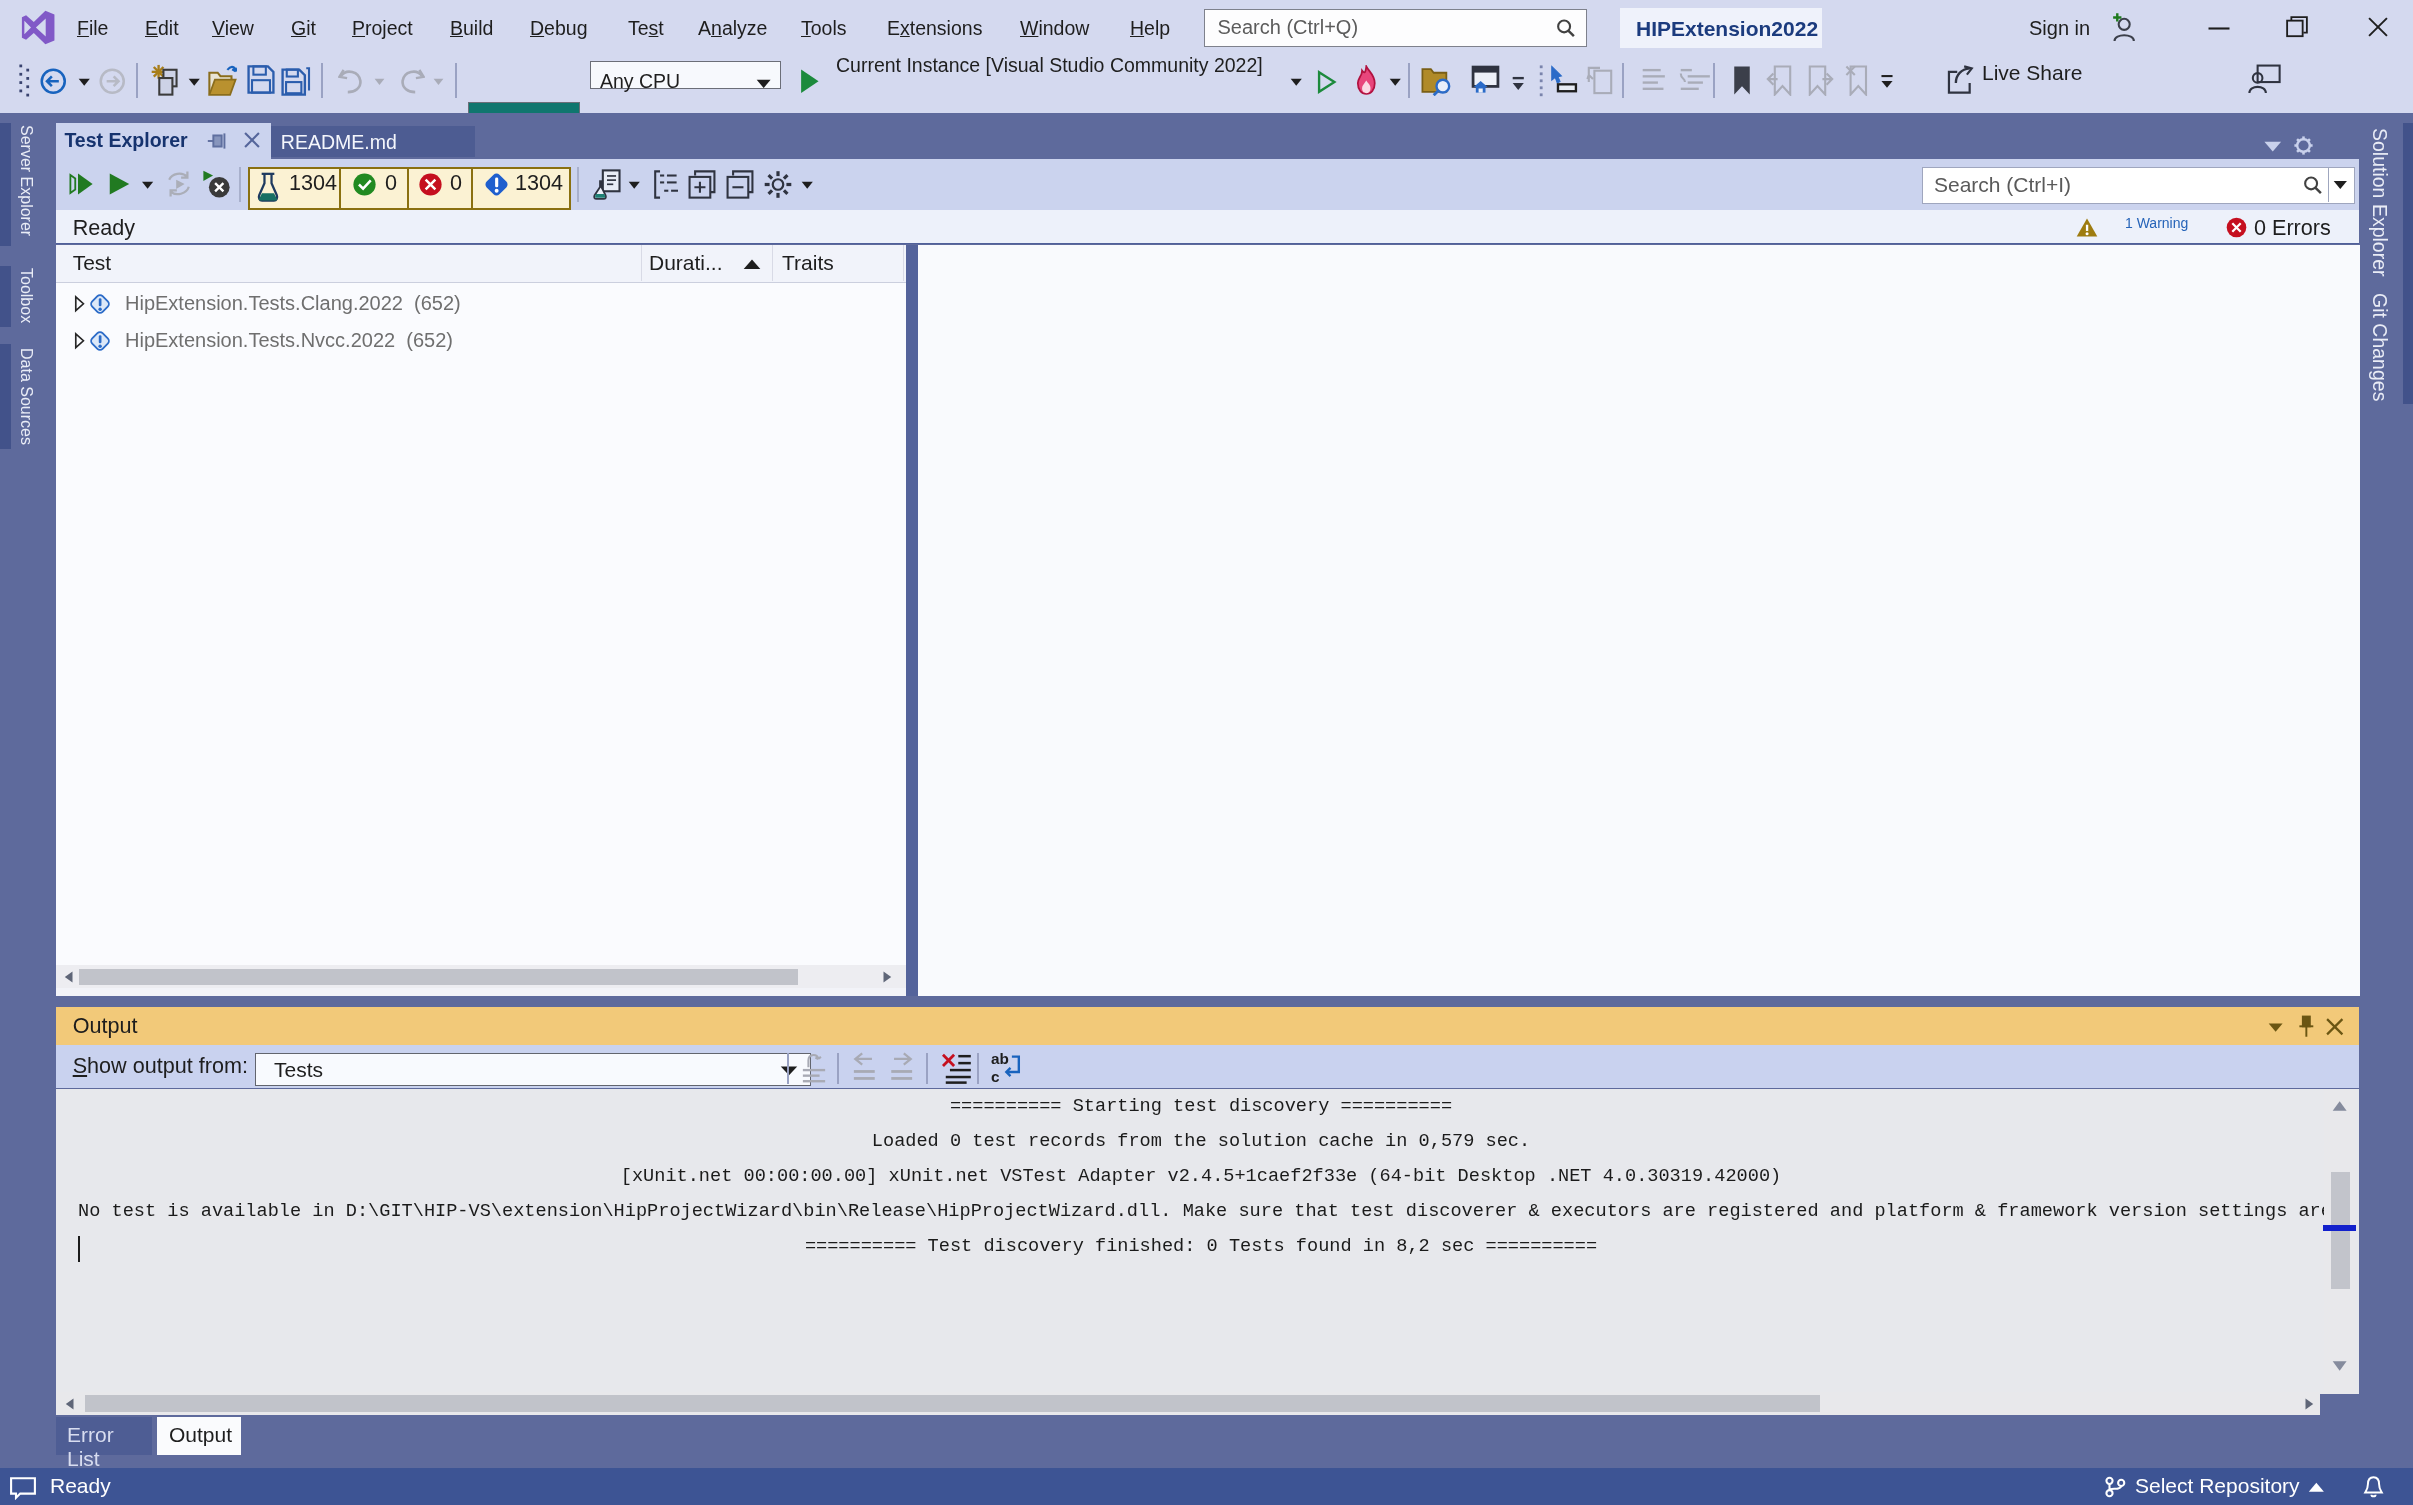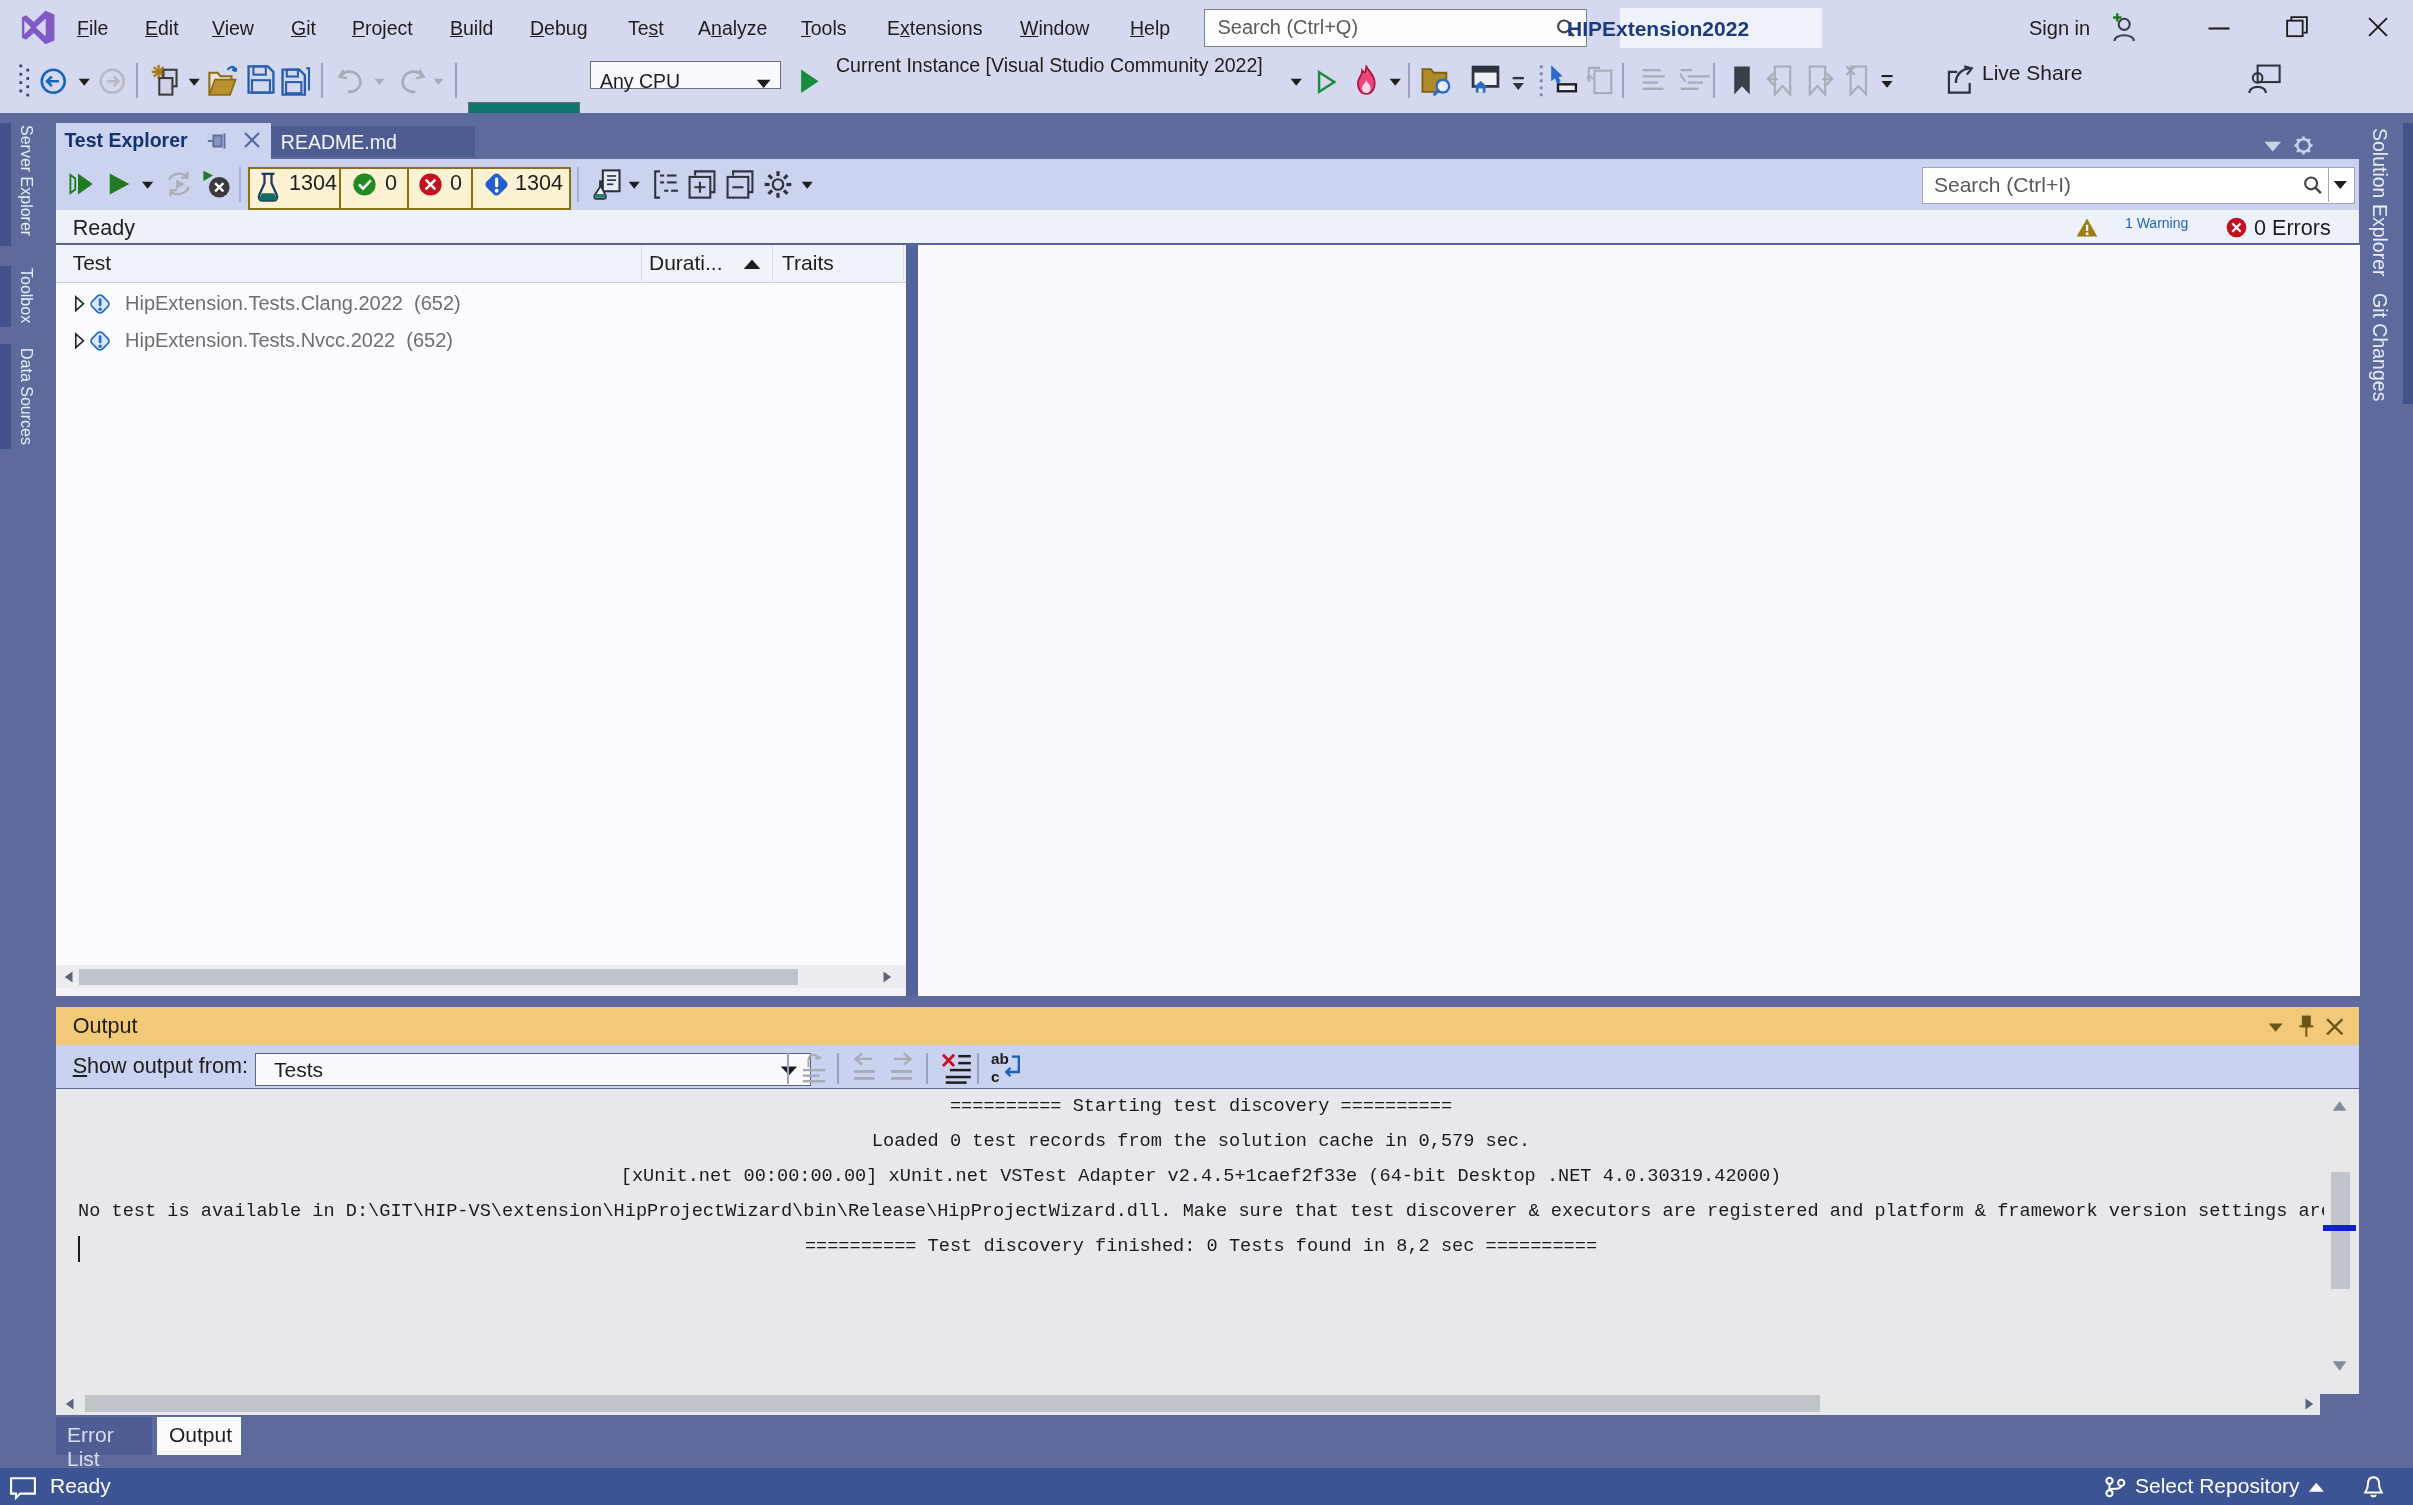--- a/index.html
+++ b/index.html
@@ -35,21 +35,21 @@
 
 <div class="abs" style="left:1204px;top:9px;width:383px;height:38px;background:#FDFDFE;border:1.4px solid #7E818C;box-sizing:border-box;">
   <div class="abs" style="left:12.5px;top:6.3px;font-size:20px;color:#5C5C5C;">Search (Ctrl+Q)</div>
   <svg class="abs" style="right:9.8px;top:7.7px;" width="21" height="21" viewBox="0 0 30 30">
     <circle cx="13" cy="12" r="8.5" fill="none" stroke="#414141" stroke-width="3"></circle>
     <line x1="19" y1="18" x2="27" y2="26" stroke="#414141" stroke-width="3.5"></line>
   </svg>
 </div>
 
 <div class="abs" style="left:1620px;top:8.4px;width:202px;height:40px;background:#EFF2FB;"></div>
-<div class="abs" style="left:1567px;top:16.7px;font-size:21px;font-weight:bold;color:#1B3B7E;">HIPExtension2022</div>
+<div class="abs" style="left:1636px;top:16.7px;font-size:21px;font-weight:bold;color:#1B3B7E;">HIPExtension2022</div>
 
 <div class="abs" style="left:2029px;top:16.7px;font-size:20px;color:#1e1e1e;">Sign in</div>
 <svg class="abs" style="left:2109px;top:12.5px;" width="29" height="31" viewBox="0 0 42 44">
   <circle cx="22" cy="16" r="8" fill="none" stroke="#3B3F4A" stroke-width="3"></circle>
   <path d="M8 40 C8 29 36 29 36 40" fill="none" stroke="#3B3F4A" stroke-width="3"></path>
   <path d="M6 6 h12 M12 0 v12" stroke="#1E7A1E" stroke-width="3.5"></path>
 </svg>
 
 <svg class="abs" style="left:2207px;top:18px;" width="24" height="21" viewBox="0 0 34 30">
     <line x1="2" y1="15" x2="32" y2="15" stroke="#1e1e1e" stroke-width="3"></line>

